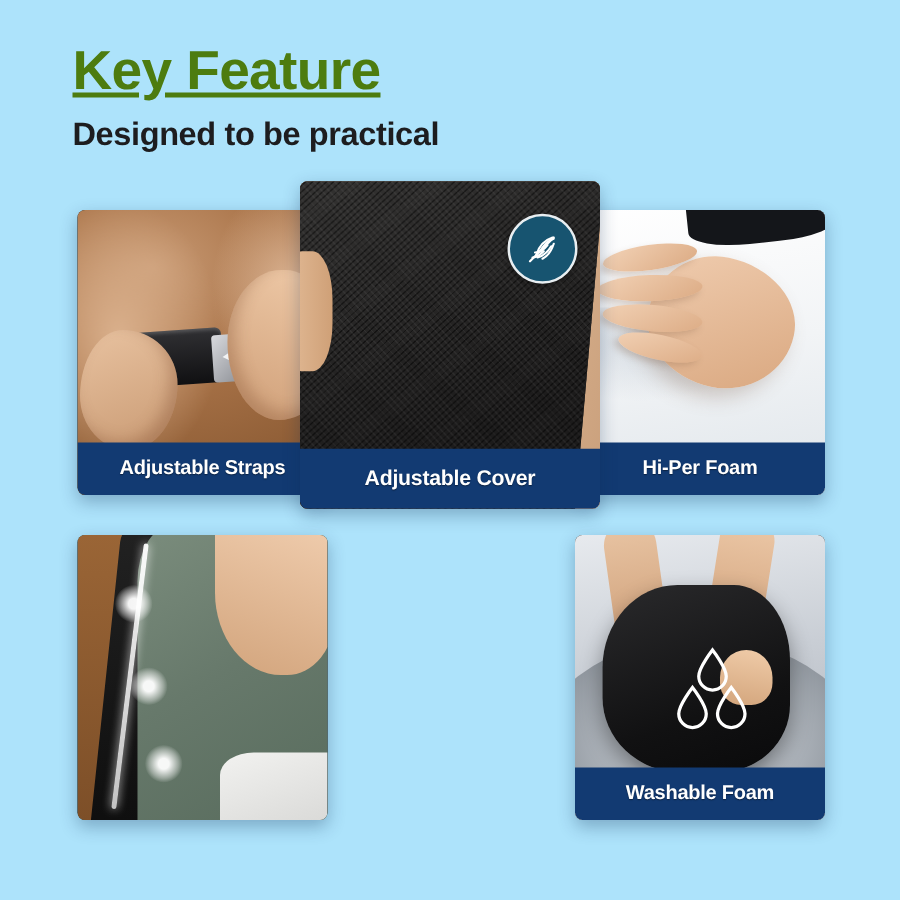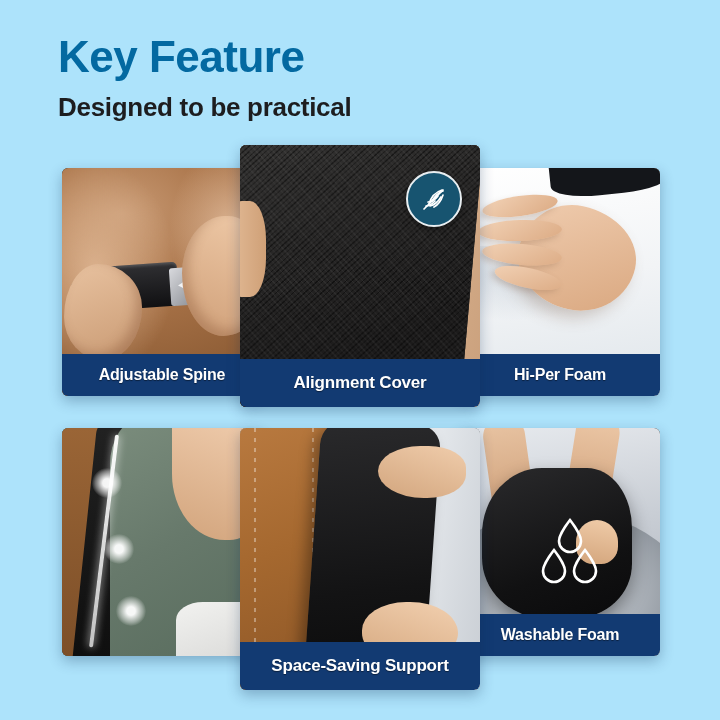--- a/index.html
+++ b/index.html
@@ -8,22 +8,22 @@
     background:#ade3fb;
     font-family:"Liberation Sans",sans-serif;
     overflow:hidden;
     position:relative;
   }
   .page{position:relative;width:720px;height:720px;}
 
   
   .header{position:absolute;left:58px;top:34px;}
   .title{
-    font-size:44px;font-weight:bold;color:#0369a1;
-    letter-spacing:-0.5px;line-height:1.05;margin:0;
+    font-size:44px;font-weight:bold;color:#4d7c0f;
+    letter-spacing:-0.5px;line-height:1.05;margin:0;text-decoration:underline;
   }
   .subtitle{
     font-size:26px;font-weight:bold;color:#1d1d1f;
     margin:12px 0 0 0;letter-spacing:-0.3px;
   }
 
   
   .grid{position:absolute;left:0;top:0;width:720px;height:720px;}
 
   .card{
@@ -310,21 +310,21 @@
       <div class="photo art-straps">
         <div class="torso"></div>
         <div class="strap"></div>
         <div class="buckle"></div>
         <div class="tab"></div>
         <div class="arrow"></div>
         <div class="arrow-tail"></div>
         <div class="hand-l"></div>
         <div class="hand-r"></div>
       </div>
-      <div class="label">Adjustable Spine</div>
+      <div class="label">Adjustable Straps</div>
     </div>
 
     <div class="card center c2">
       <div class="photo art-mesh">
         <div class="skin"></div>
         <div class="fabric"></div>
         <div class="hand-edge"></div>
       </div>
       <div class="badge">
         <svg width="34" height="34" viewBox="0 0 34 34" aria-hidden="true">
@@ -332,21 +332,21 @@
             <path d="M7 27 L26 8"></path>
             <path d="M12 22 C14 15 19 10 25 8"></path>
             <path d="M15 19 C18 14 22 10 26 9"></path>
             <path d="M11 20 C14 20 18 18 21 14"></path>
             <path d="M13 24 C17 23 21 20 24 15"></path>
             <path d="M9 24 C12 24 15 22 18 19"></path>
             <path d="M17 25 C21 23 24 19 26 13"></path>
           </g>
         </svg>
       </div>
-      <div class="label">Alignment Cover</div>
+      <div class="label">Adjustable Cover</div>
     </div>
 
     <div class="card side c3">
       <div class="photo art-foam">
         <div class="darktop"></div>
         <div class="shadowline"></div>
         <div class="palm"></div>
         <div class="finger f1"></div>
         <div class="finger f2"></div>
         <div class="finger f3"></div>
@@ -362,33 +362,20 @@
         <div class="shirt"></div>
         <div class="arm"></div>
         <div class="pants"></div>
         <div class="spineline"></div>
         <div class="node n1"></div>
         <div class="node n2"></div>
         <div class="node n3"></div>
       </div>
     </div>
 
-    <div class="card center c5">
-      <div class="photo art-space">
-        <div class="seat"></div>
-        <div class="seam"></div>
-        <div class="seam seam2"></div>
-        <div class="door"></div>
-        <div class="pillar"></div>
-        <div class="cushion"></div>
-        <div class="hand-top"></div>
-        <div class="hand-bot"></div>
-      </div>
-      <div class="label">Space-Saving Support</div>
-    </div>
 
     <div class="card side c6">
       <div class="photo art-wash">
         <div class="drum"></div>
         <div class="arm-l"></div>
         <div class="arm-r"></div>
         <div class="cloth"></div>
         <div class="fingers"></div>
         <div class="drops">
           <svg width="72" height="76" viewBox="0 0 72 76" aria-hidden="true">

